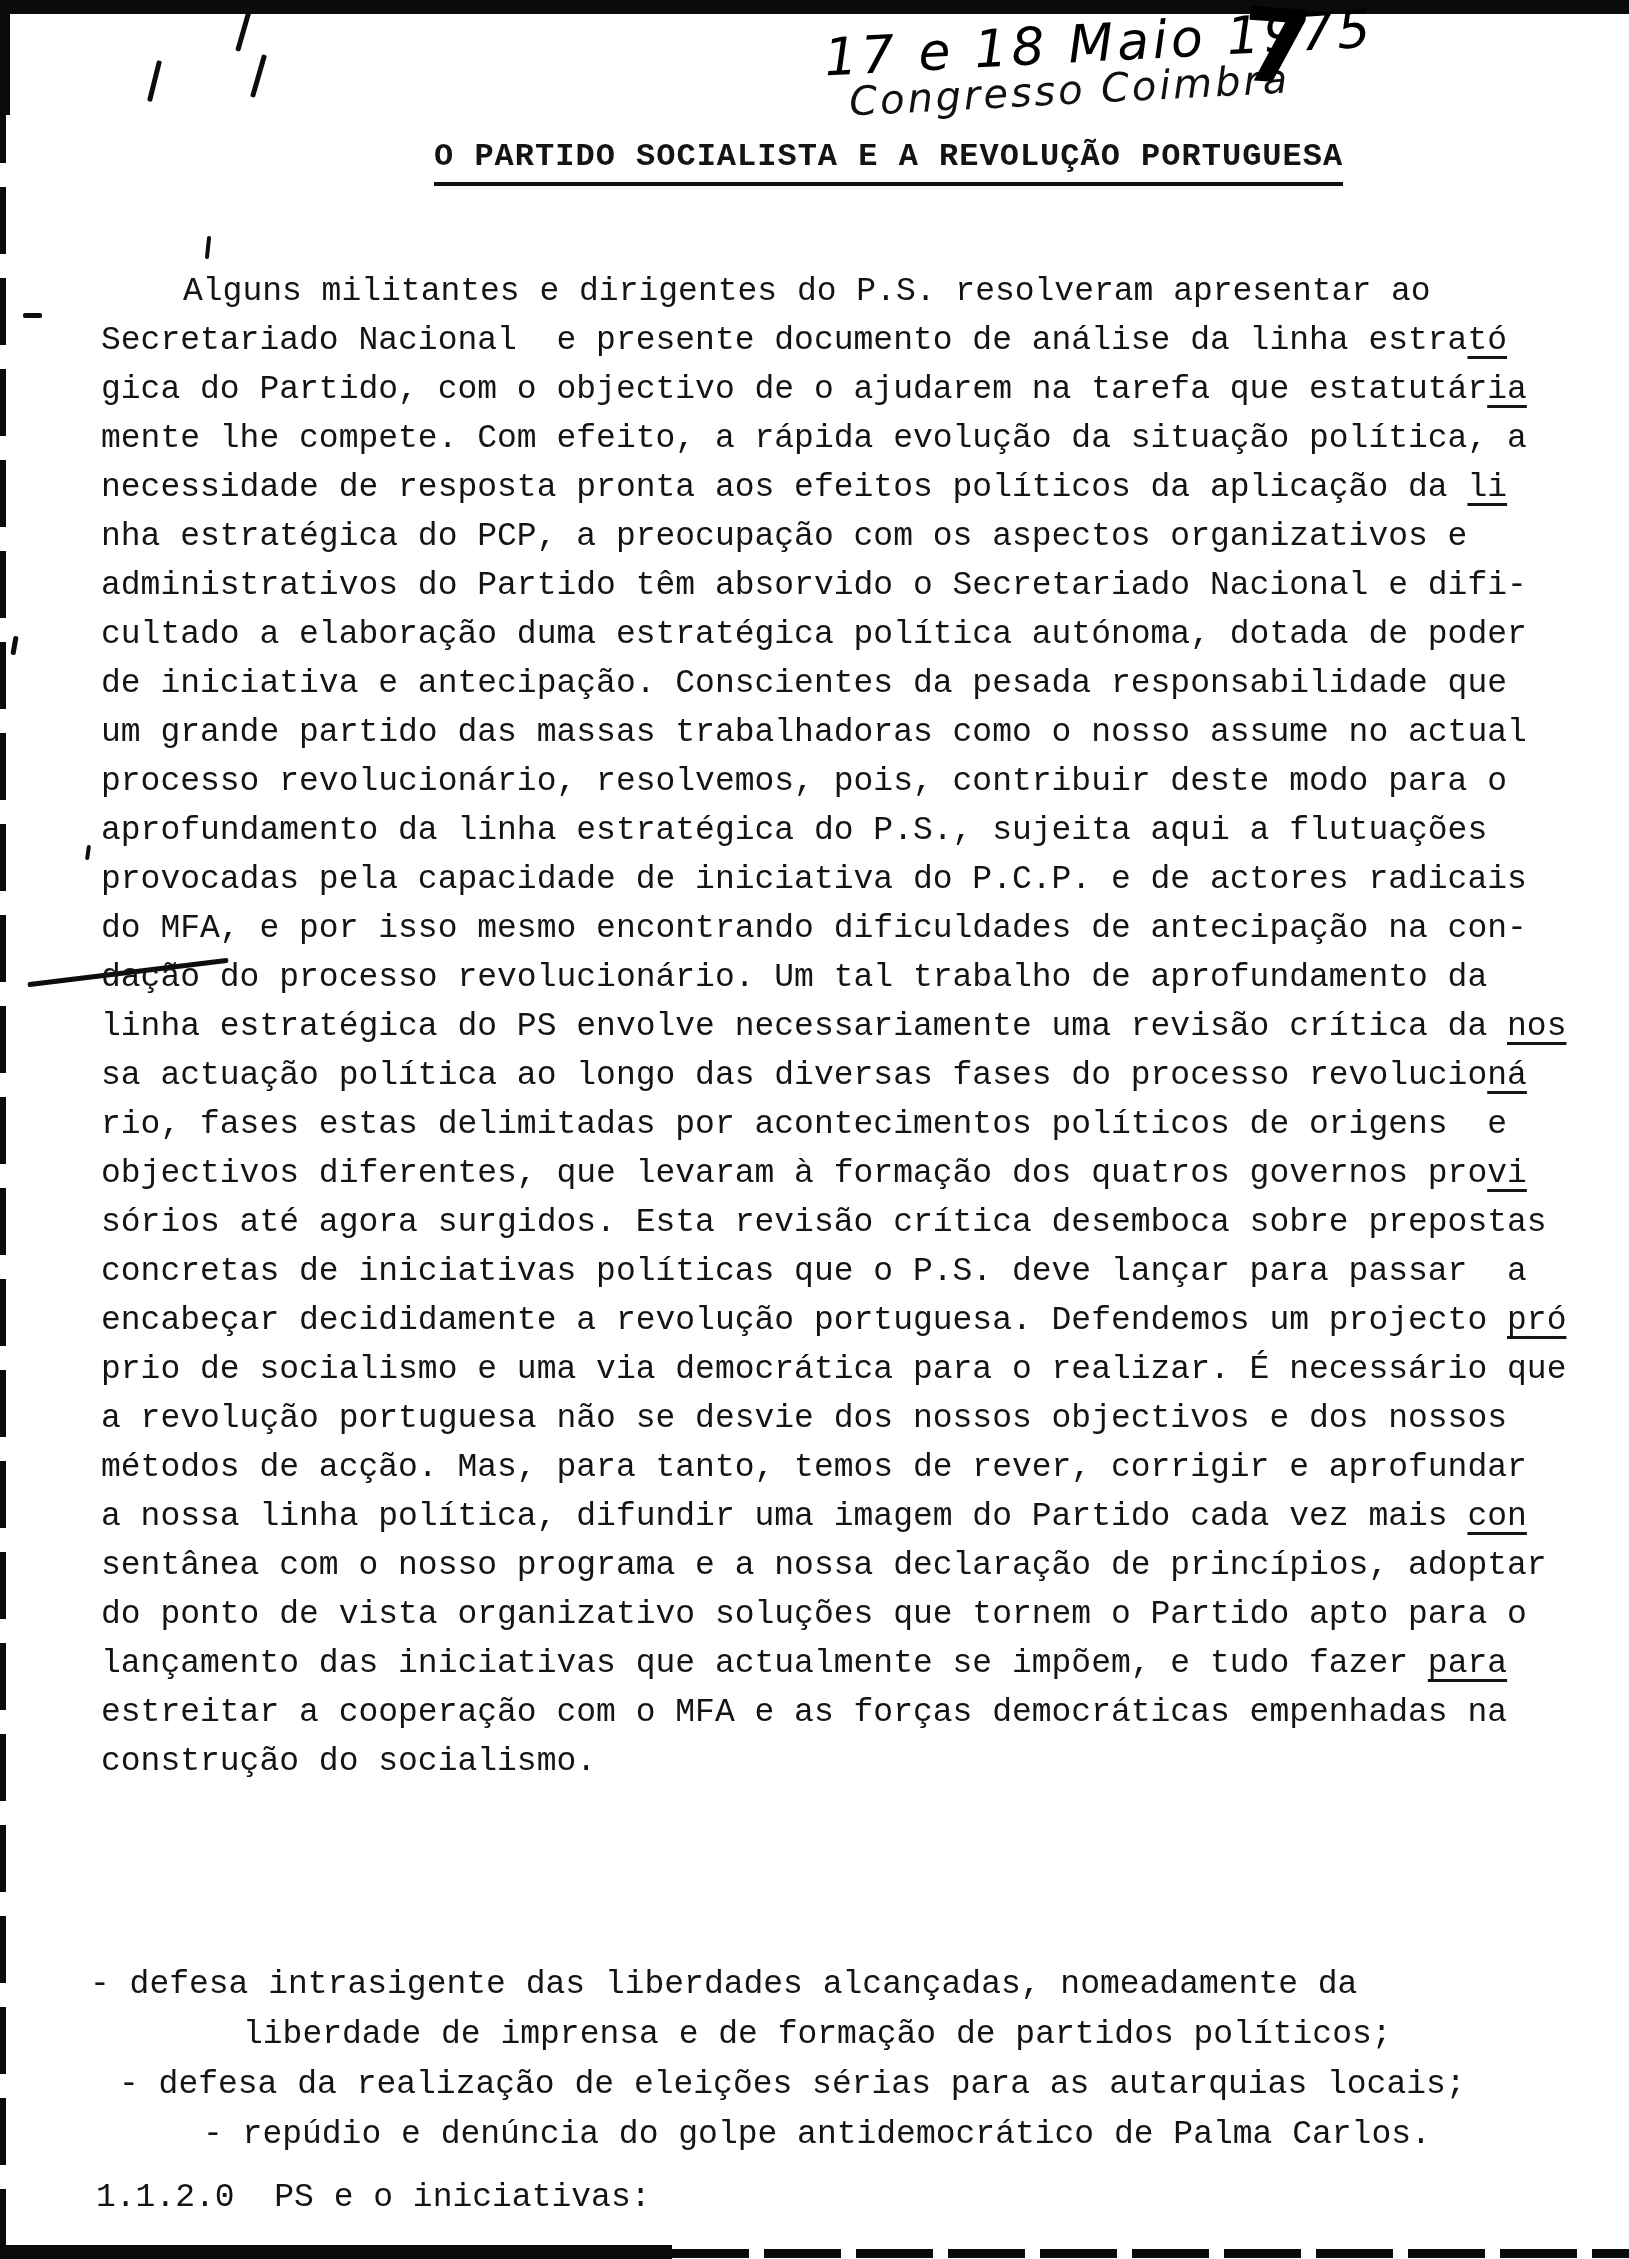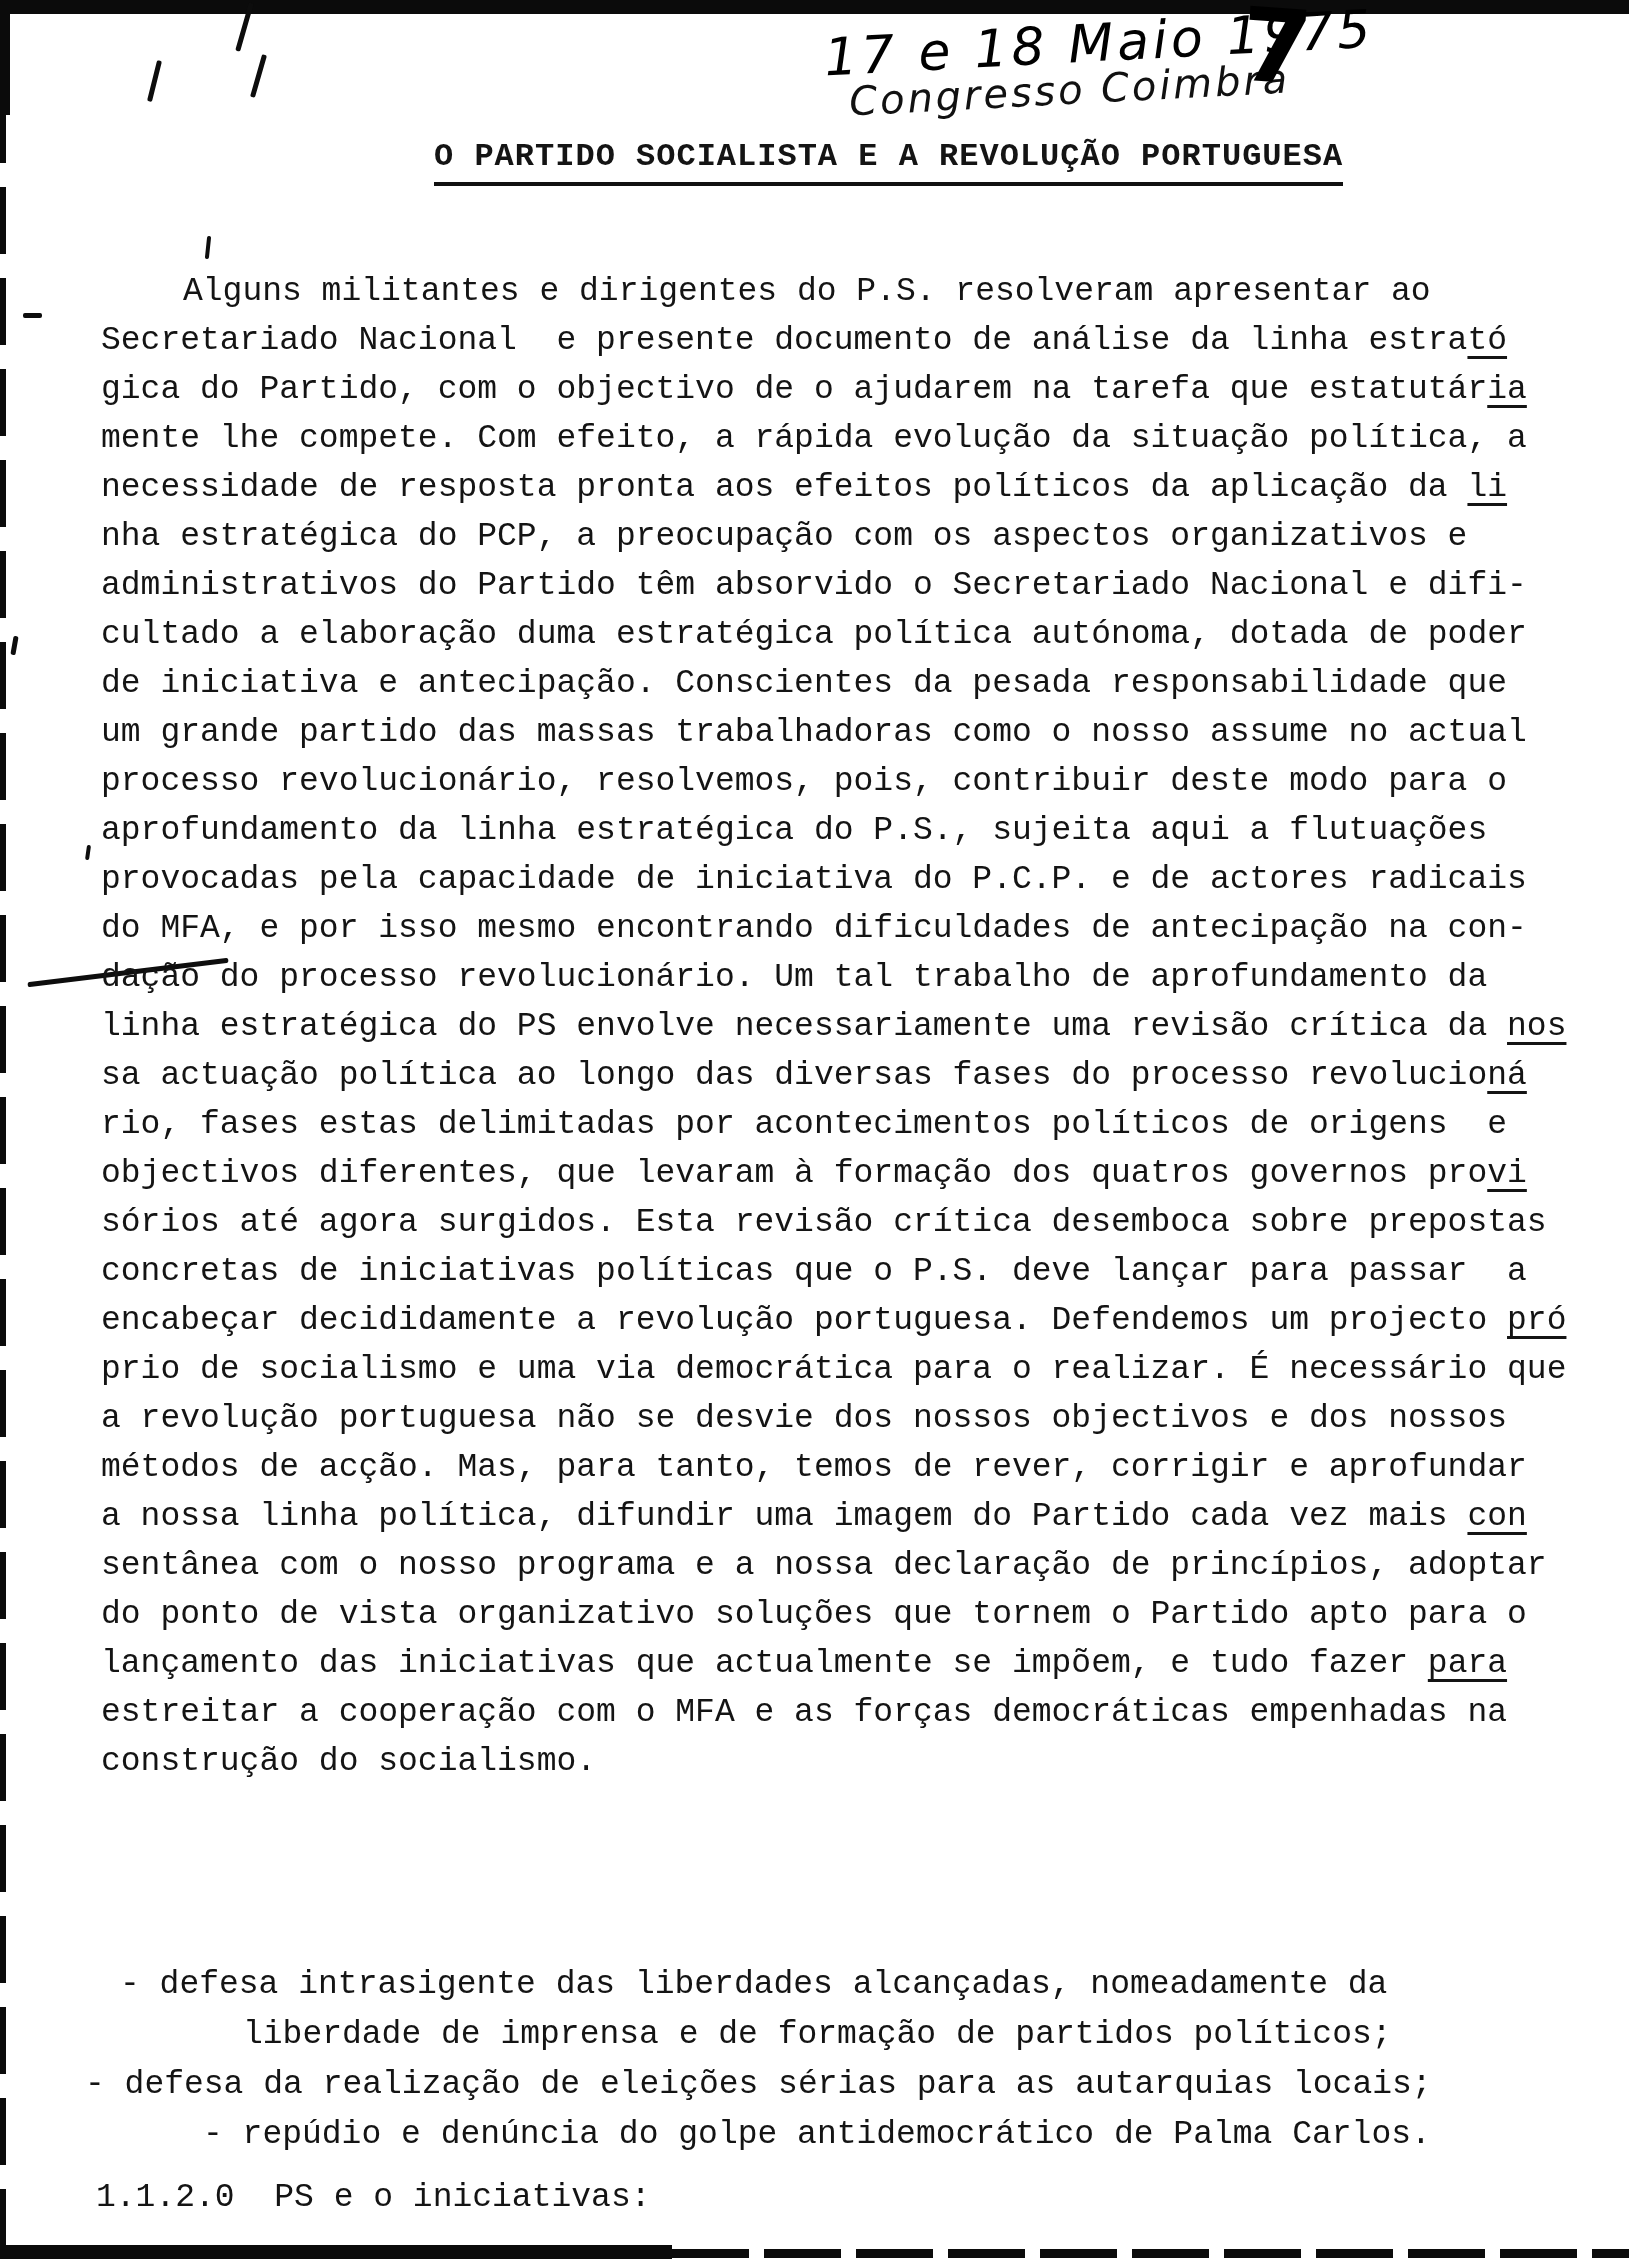--- a/index.html
+++ b/index.html
@@ -49,23 +49,23 @@
   .paragraph{position:absolute;left:101px;top:267px;width:1499px;}
   .paragraph .line{height:49px;line-height:49px;}
   .paragraph .line:first-child{padding-left:82px;}
   .u{text-decoration:underline;text-decoration-thickness:2.9px;text-underline-offset:6.7px;}
 
   .headings{position:absolute;left:96px;top:1789px;width:1441px;}
   .headings .line{height:53px;line-height:53px;}
 
   .bullets{position:absolute;left:0;top:1960px;width:1629px;}
   .bullets .line{height:50px;line-height:50px;}
-  .bullets .line:nth-child(1){margin-left:120px;}
+  .bullets .line:nth-child(1){margin-left:90px;}
   .bullets .line:nth-child(2){margin-left:243px;}
-  .bullets .line:nth-child(3){margin-left:85px;}
+  .bullets .line:nth-child(3){margin-left:119px;}
   .bullets .line:nth-child(4){margin-left:203px;}
 
   .footer-line{position:absolute;left:96px;top:2173px;height:50px;line-height:50px;}
 </style>
 </head>
 <body>
 
 <div class="page">
 
   <div class="edge-top"></div>

